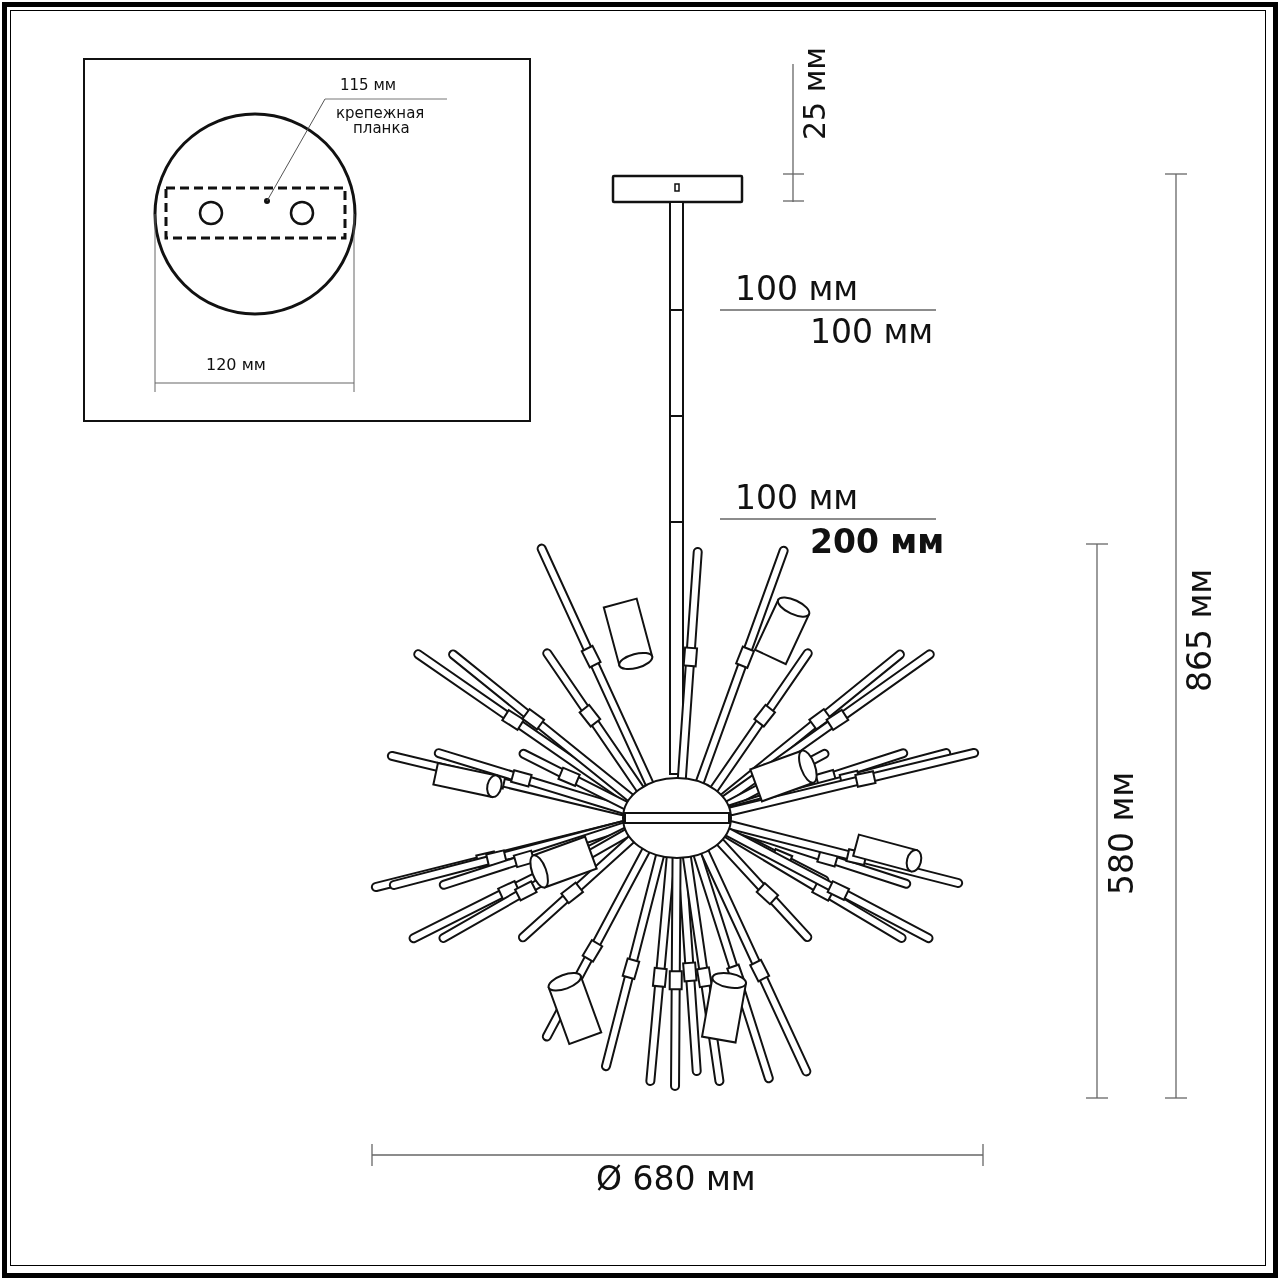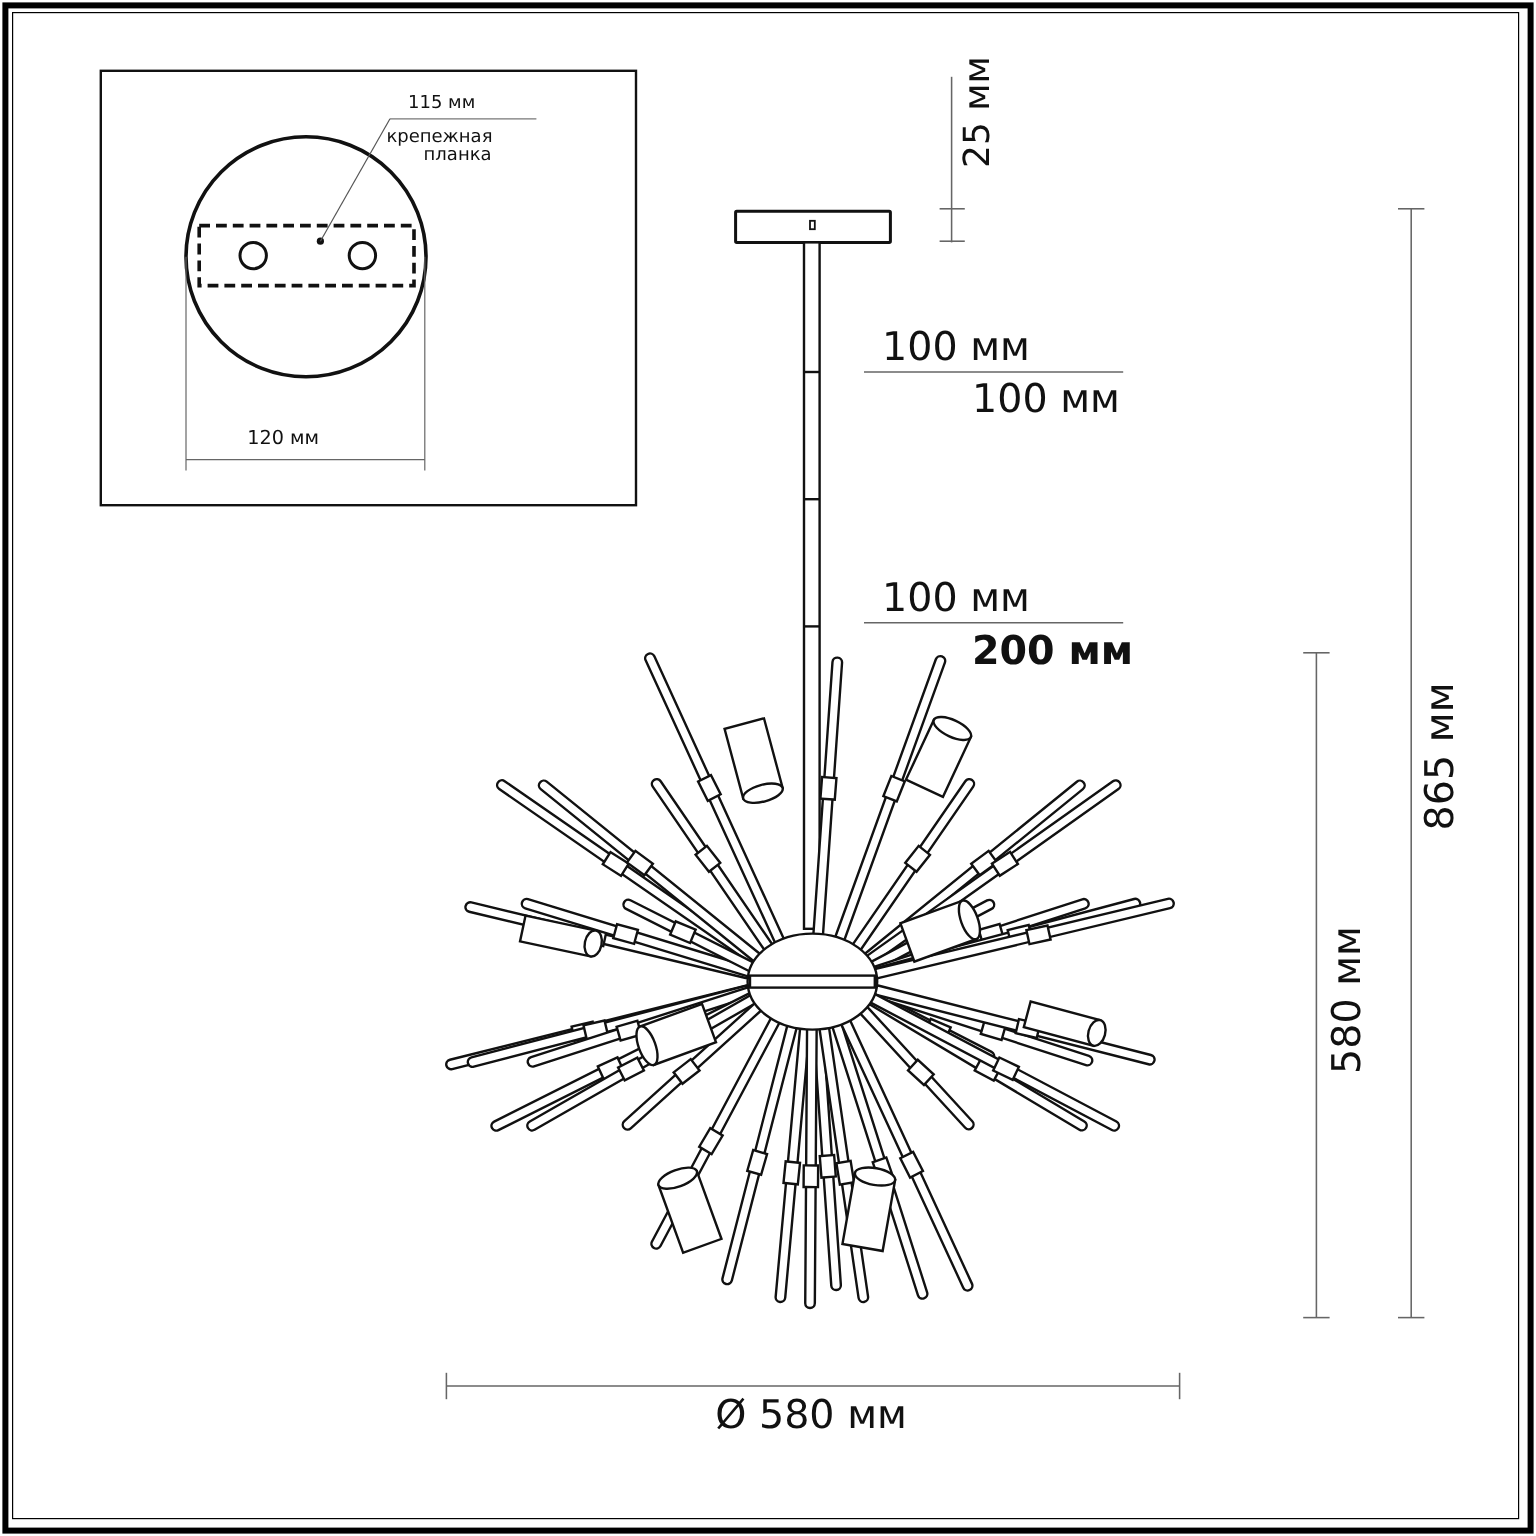--- a/index.html
+++ b/index.html
@@ -154,24 +154,24 @@
       <rect x="-30" y="-11" width="60" height="22" fill="#fff" stroke="#111" stroke-width="2" transform="translate(885,853) rotate(15)"></rect>
       <ellipse cx="30" cy="0" rx="7" ry="11" fill="#fff" stroke="#111" stroke-width="2" transform="translate(885,853) rotate(15)"></ellipse>
       <rect x="-30" y="-17" width="60" height="34" fill="#fff" stroke="#111" stroke-width="2" transform="translate(575,1010) rotate(-110)"></rect>
       <ellipse cx="30" cy="0" rx="7" ry="17" fill="#fff" stroke="#111" stroke-width="2" transform="translate(575,1010) rotate(-110)"></ellipse>
       <rect x="-30" y="-17" width="60" height="34" fill="#fff" stroke="#111" stroke-width="2" transform="translate(724,1010) rotate(-80)"></rect>
       <ellipse cx="30" cy="0" rx="7" ry="17" fill="#fff" stroke="#111" stroke-width="2" transform="translate(724,1010) rotate(-80)"></ellipse>
     </g>
 </svg>
 
 <div class="lbl small" style="left:340px; top:78px;">115 мм</div>
-<div class="lbl small" style="left:322px; top:106px;">крепежная</div>
+<div class="lbl small" style="left:336px; top:106px;">крепежная</div>
 <div class="lbl small" style="left:353px; top:121px;">планка</div>
 <div class="lbl" style="left:206px; top:357px; font-size:16px;">120 мм</div>
 
 <div class="lbl big vert" style="left:800px; top:140px; font-size:30px;">25 мм</div>
 <div class="lbl big" style="left:735px; top:272px;">100 мм</div>
 <div class="lbl big" style="left:810px; top:315px;">100 мм</div>
 <div class="lbl big" style="left:735px; top:481px;">100 мм</div>
 <div class="lbl big" style="left:810px; top:525px;font-weight:bold;">200 мм</div>
 <div class="lbl big vert" style="left:1105px; top:895px;">580 мм</div>
 <div class="lbl big vert" style="left:1183px; top:692px;">865 мм</div>
-<div class="lbl big" style="left:596px; top:1162px;">Ø 580 мм</div>
+<div class="lbl big" style="left:596px; top:1162px;">Ø 680 мм</div>
 
 </body></html>

